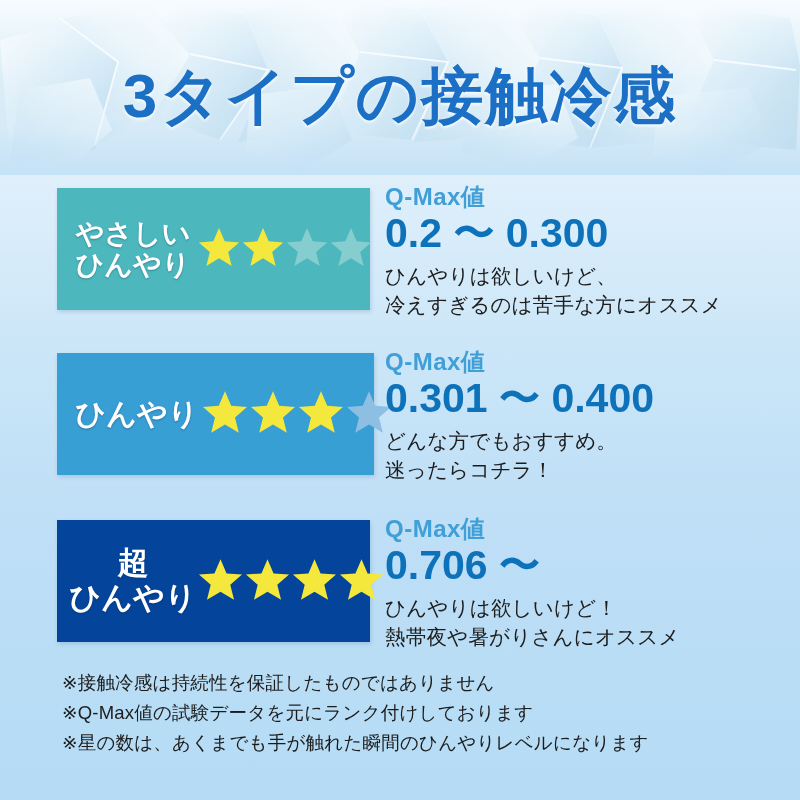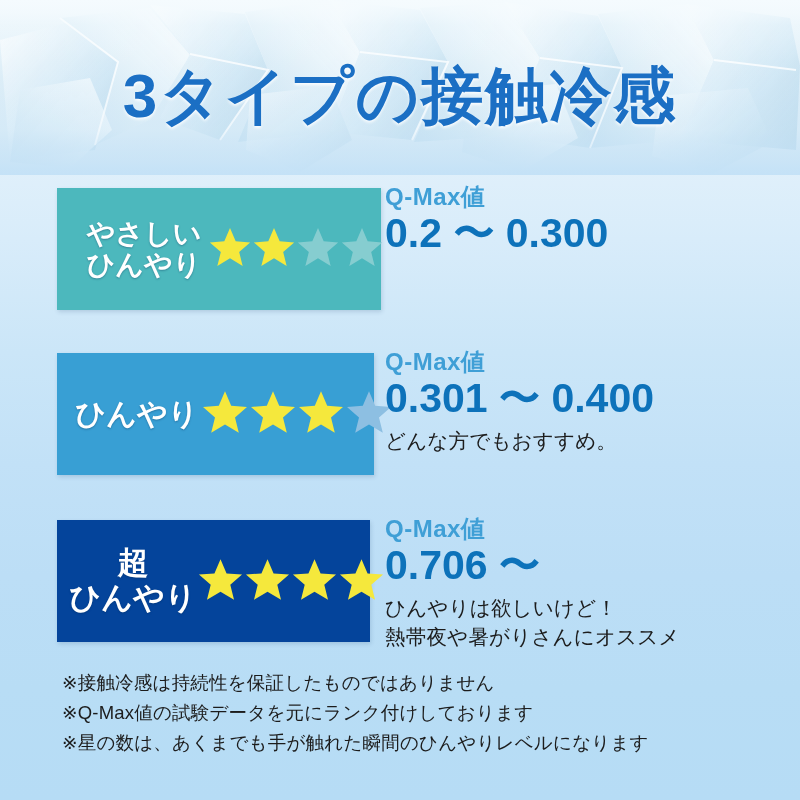--- a/index.html
+++ b/index.html
@@ -116,21 +116,21 @@
         <path d="M714,60 L796,70"></path>
       </g>
     </svg>
     <div class="ice-fade"></div>
   </div>
 
   <div class="title">3タイプの接触冷感</div>
 
   <div id="rows-host">
       <div class="row" style="top: 180px;">
-        <div class="panel" style="background:#4cb8bd;padding-left:23px;">
+        <div class="panel" style="background:#4cb8bd;padding-left:12px;">
           <div class="panel-label" style="font-size:28px;width:128px;">
             <div>やさしい</div>
             <div>ひんやり</div>
           </div>
           <div class="stars">
             <span class="star"><svg width="44" height="44" viewBox="0 0 24 24">
                 <polygon points="12,1.6 15.1,8.9 23,9.5 17,14.7 18.9,22.4 12,18.2 5.1,22.4 7,14.7 1,9.5 8.9,8.9" fill="#f5e83c"></polygon>
               </svg></span>
             <span class="star"><svg width="44" height="44" viewBox="0 0 24 24">
                 <polygon points="12,1.6 15.1,8.9 23,9.5 17,14.7 18.9,22.4 12,18.2 5.1,22.4 7,14.7 1,9.5 8.9,8.9" fill="#f5e83c"></polygon>
@@ -139,20 +139,24 @@
                 <polygon points="12,1.6 15.1,8.9 23,9.5 17,14.7 18.9,22.4 12,18.2 5.1,22.4 7,14.7 1,9.5 8.9,8.9" fill="#86cdd0"></polygon>
               </svg></span>
             <span class="star"><svg width="44" height="44" viewBox="0 0 24 24">
                 <polygon points="12,1.6 15.1,8.9 23,9.5 17,14.7 18.9,22.4 12,18.2 5.1,22.4 7,14.7 1,9.5 8.9,8.9" fill="#86cdd0"></polygon>
               </svg></span>
           </div>
         </div>
         <div class="right">
           <div class="qmax">Q-Max値</div>
           <div class="range">0.2 〜 0.300</div>
+          <div class="desc">
+            <div>ひんやりは欲しいけど、</div>
+            <div>冷えすぎるのは苦手な方にオススメ</div>
+          </div>
         </div>
       </div>
       <div class="row" style="top: 345px;">
         <div class="panel" style="background:#389fd4;padding-left:16px;">
           <div class="panel-label" style="font-size:30px;width:128px;">
             <div>ひんやり</div>
           </div>
           <div class="stars">
             <span class="star"><svg width="48" height="48" viewBox="0 0 24 24">
                 <polygon points="12,1.6 15.1,8.9 23,9.5 17,14.7 18.9,22.4 12,18.2 5.1,22.4 7,14.7 1,9.5 8.9,8.9" fill="#f5e83c"></polygon>
@@ -166,20 +170,21 @@
             <span class="star"><svg width="48" height="48" viewBox="0 0 24 24">
                 <polygon points="12,1.6 15.1,8.9 23,9.5 17,14.7 18.9,22.4 12,18.2 5.1,22.4 7,14.7 1,9.5 8.9,8.9" fill="#8dbfe2"></polygon>
               </svg></span>
           </div>
         </div>
         <div class="right">
           <div class="qmax">Q-Max値</div>
           <div class="range">0.301 〜 0.400</div>
           <div class="desc">
             <div>どんな方でもおすすめ。</div>
+            <div>迷ったらコチラ！</div>
           </div>
         </div>
       </div>
       <div class="row" style="top: 512px;">
         <div class="panel" style="background:#04449b;padding-left:12px;">
           <div class="panel-label" style="font-size:31px;width:128px;">
             <div>超</div>
             <div>ひんやり</div>
           </div>
           <div class="stars">

